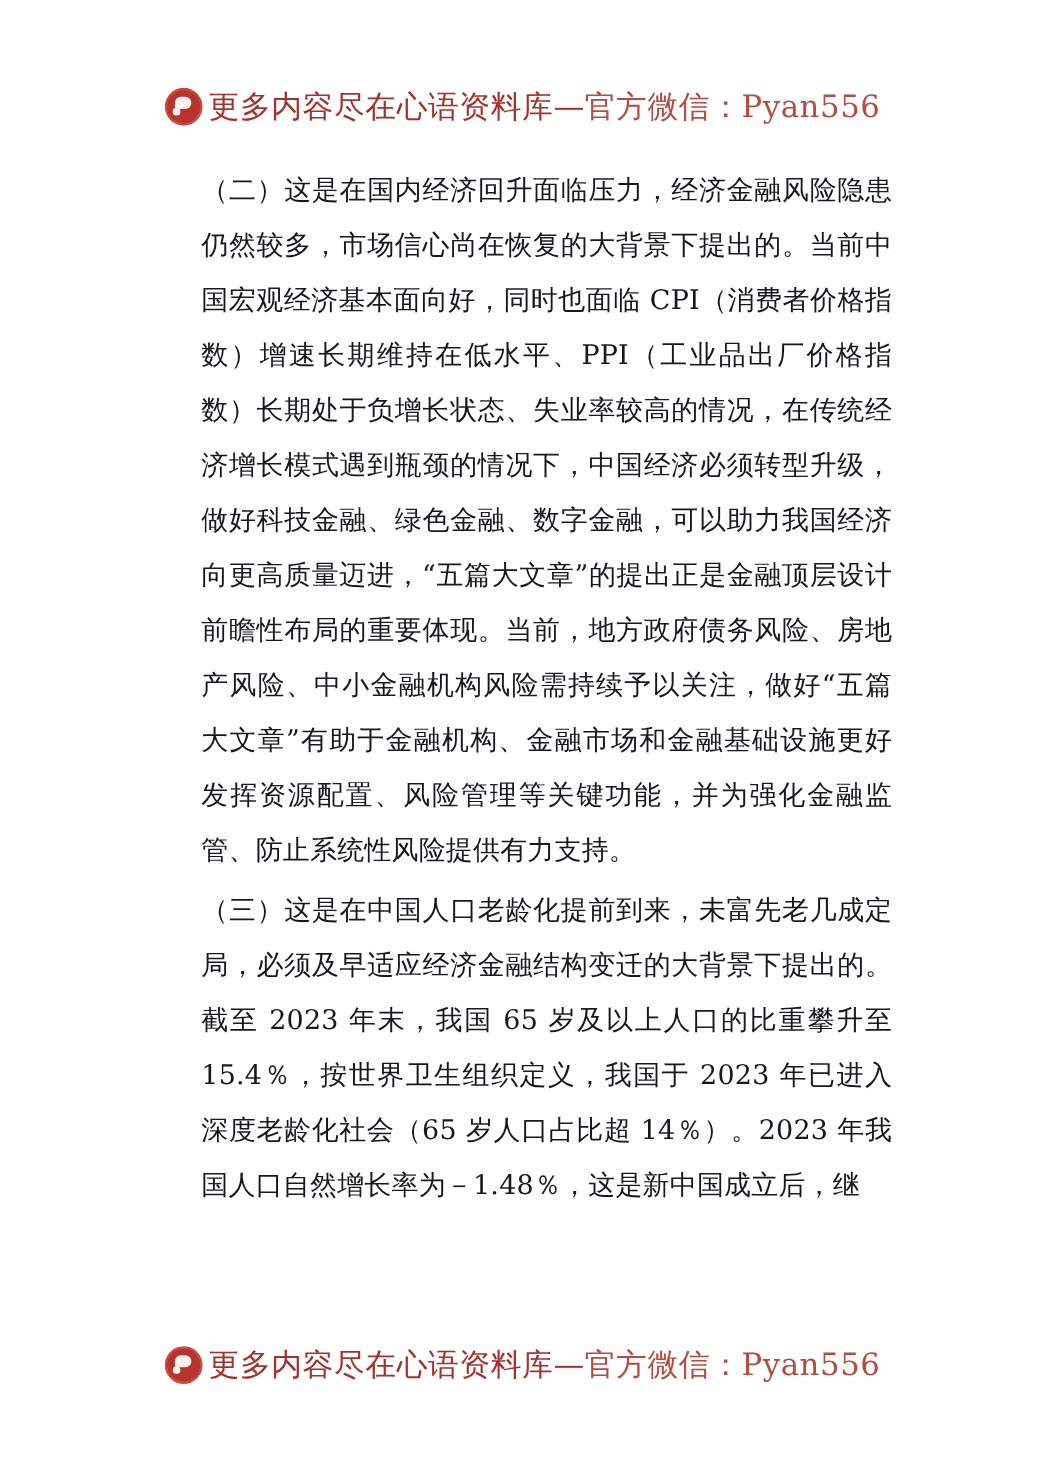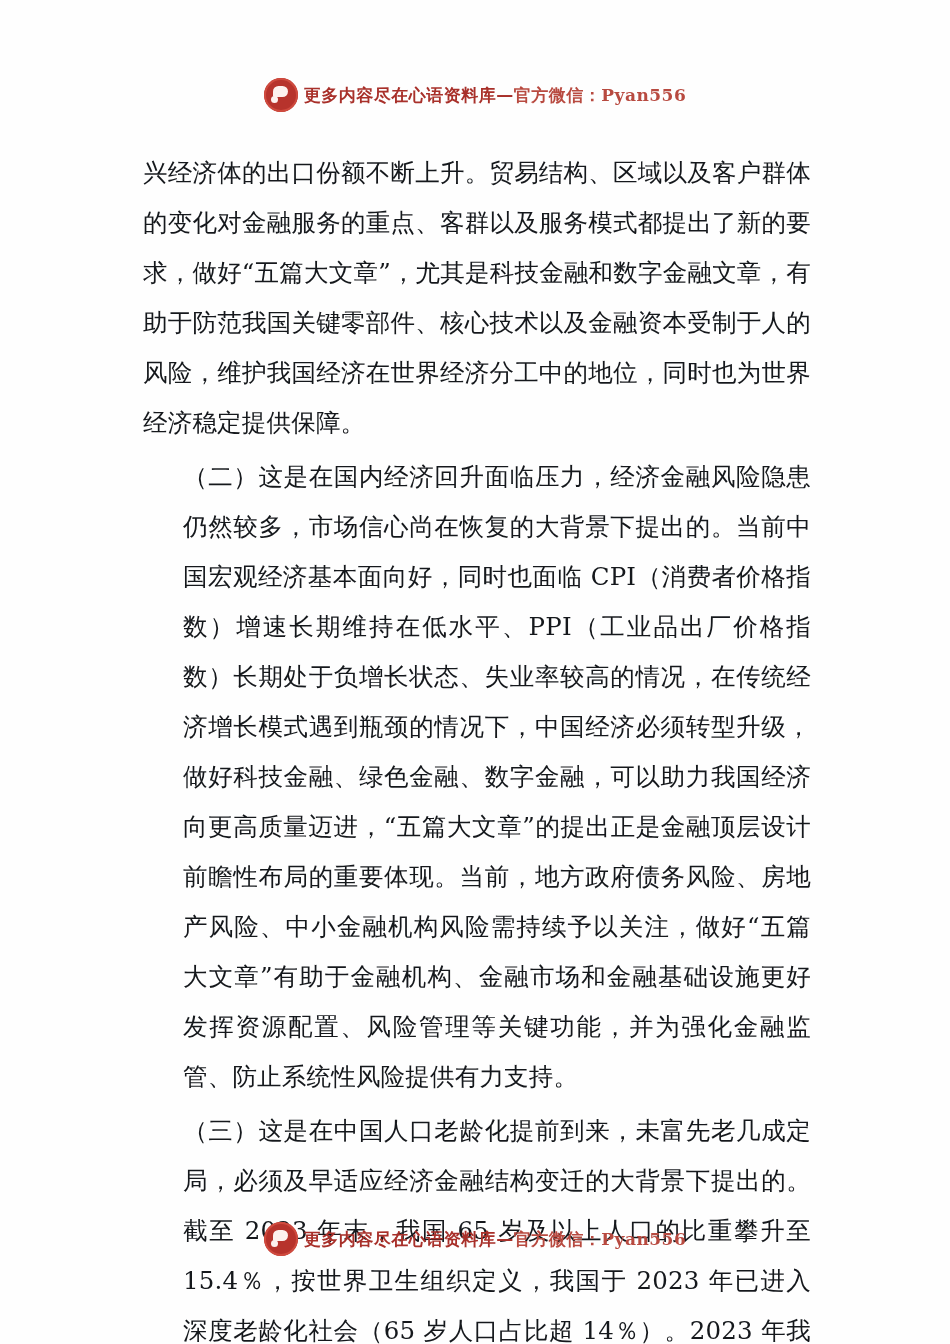--- a/index.html
+++ b/index.html
@@ -59,22 +59,22 @@
     position: absolute;
     left: 7px;
     top: 18px;
     width: 7px;
     height: 7px;
     border-radius: 50%;
     background: #fdf1ee;
   }
   .promo-text {
     font-family: "DejaVu Serif", "Liberation Serif", serif;
-    font-weight: bold;
-    font-size: 17px;
+    font-weight: normal;
+    font-size: 28px;
     letter-spacing: 0.5px;
     color: #a8302a;
     white-space: nowrap;
   }
   .promo-text .wechat {
     color: #b84a40;
   }
 
   
   .doc-body {
@@ -104,21 +104,20 @@
 <div class="page">
 
   <div class="promo promo-top">
     <div class="promo-badge"></div>
     <div class="promo-text">
       <span>更多内容尽在心语资料库—</span><span class="wechat">官方微信：Pyan556</span>
     </div>
   </div>
 
   <div class="doc-body">
-    <p class="para">兴经济体的出口份额不断上升。贸易结构、区域以及客户群体的变化对金融服务的重点、客群以及服务模式都提出了新的要求，做好“五篇大文章”，尤其是科技金融和数字金融文章，有助于防范我国关键零部件、核心技术以及金融资本受制于人的风险，维护我国经济在世界经济分工中的地位，同时也为世界经济稳定提供保障。</p>
     <p class="para indent">（二）这是在国内经济回升面临压力，经济金融风险隐患仍然较多，市场信心尚在恢复的大背景下提出的。当前中国宏观经济基本面向好，同时也面临 CPI（消费者价格指数）增速长期维持在低水平、PPI（工业品出厂价格指数）长期处于负增长状态、失业率较高的情况，在传统经济增长模式遇到瓶颈的情况下，中国经济必须转型升级，做好科技金融、绿色金融、数字金融，可以助力我国经济向更高质量迈进，“五篇大文章”的提出正是金融顶层设计前瞻性布局的重要体现。当前，地方政府债务风险、房地产风险、中小金融机构风险需持续予以关注，做好“五篇大文章”有助于金融机构、金融市场和金融基础设施更好发挥资源配置、风险管理等关键功能，并为强化金融监管、防止系统性风险提供有力支持。</p>
     <p class="para indent">（三）这是在中国人口老龄化提前到来，未富先老几成定局，必须及早适应经济金融结构变迁的大背景下提出的。截至 2023 年末，我国 65 岁及以上人口的比重攀升至 15.4％，按世界卫生组织定义，我国于 2023 年已进入深度老龄化社会（65 岁人口占比超 14％）。2023 年我国人口自然增长率为－1.48％，这是新中国成立后，继</p>
   </div>
 
   <div class="promo promo-bottom">
     <div class="promo-badge"></div>
     <div class="promo-text">
       <span>更多内容尽在心语资料库—</span><span class="wechat">官方微信：Pyan556</span>
     </div>
   </div>

